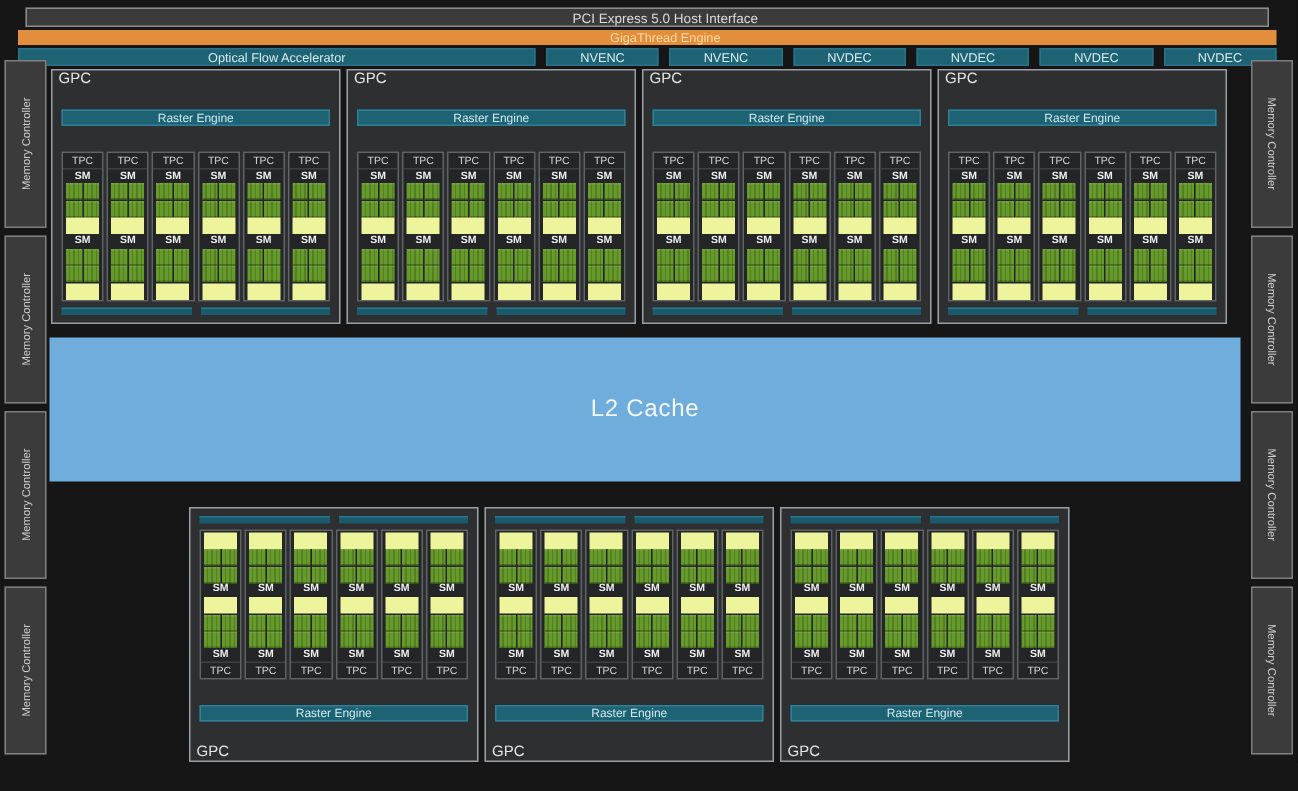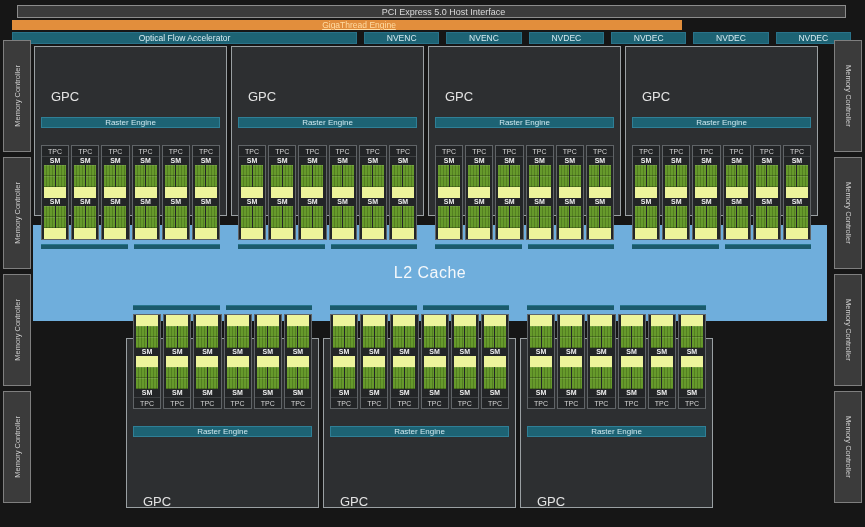--- a/index.html
+++ b/index.html
@@ -14,23 +14,23 @@
   }
 
   
   .hbar { position:absolute; display:flex; align-items:center; justify-content:center;padding-left:24px; }
   #pcie-bar {
     left:17px; top:5px; width:829px; height:13px;
     background:var(--gray-bar,#3B3B3B); border:1px solid #8C8C8C;
     color:#DCDCDC; font-size:9px;
   }
   #giga-bar {
-    left:12px; top:20px; width:670px; height:10px;
+    left:12px; top:20px; width:839px; height:10px;
     background:var(--orange,#E28E3C);
-    color:#FFDCA3; font-size:8.5px;text-decoration:underline;
+    color:#FFDCA3; font-size:8.5px;
   }
   #media-row {
     position:absolute; left:12px; top:32px; width:839px; height:12px;
     display:flex; gap:7px;
   }
   .media-box {
     flex:1; background:var(--teal,#1D6374); border:1px solid #2A7289;
     color:#D8ECF2; font-size:8.5px;
     display:flex; align-items:center; justify-content:center;
     white-space:nowrap; overflow:hidden;
@@ -58,21 +58,21 @@
   #top-gpcs    { position:absolute; left:34px;  top:46px;  display:flex; gap:4px; }
   #bottom-gpcs { position:absolute; left:126px; top:338px; display:flex; gap:4px; }
 
   .gpc {
     width:193px; height:170px;
     background:var(--gpc-fill,#2D2F31); border:1px solid #9AA0A3;
     display:flex; flex-direction:column;
   }
   .gpc.flip { flex-direction:column-reverse; }
 
-  .gpc-label { height:11px; line-height:11px; padding-left:16px; font-size:13px; color:#E4E4E4;margin-top:44px; }
+  .gpc-label { height:11px; line-height:11px; padding-left:4px; font-size:10px; color:#E4E4E4; }
 
   .raster {
     margin:15px 6px; height:11px; flex:0 0 11px;
     background:var(--teal,#1D6374); border:1px solid #2F7F96;
     color:#CFE9F0; font-size:8px;
     display:flex; align-items:center; justify-content:center;
   }
 
   .tpc-row { flex:1; display:flex; gap:2px; margin:2px 6px; }
   .tpc {

